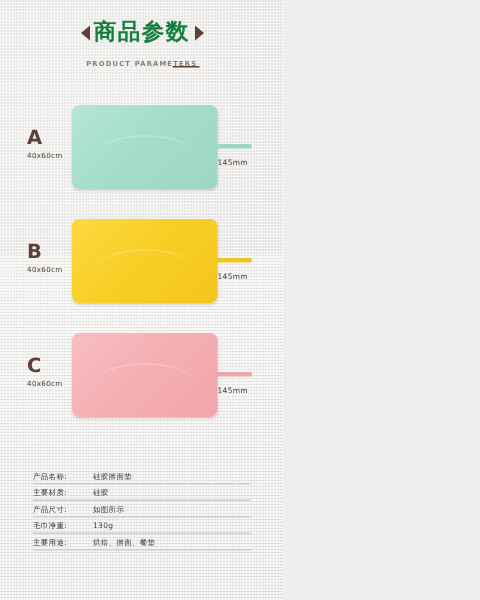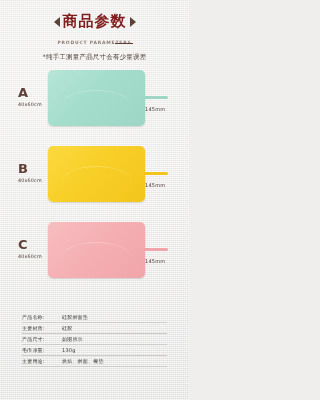--- a/index.html
+++ b/index.html
@@ -42,21 +42,21 @@
     width: 0; height: 0;
     border-top: 5px solid transparent;
     border-bottom: 5px solid transparent;
   }
   .tri-left  { border-right: 6px solid #5d4037; }
   .tri-right { border-left: 6px solid #5d4037; }
   .main-title {
     font-family: "DejaVu Sans", "Liberation Sans", sans-serif;
     font-size: 15px;
     font-weight: bold;
-    color: #7f1d1d;
+    color: #15803d;
     letter-spacing: 1px;
     line-height: 1;
   }
   .sub-en {
     margin-top: 7px;
     font-size: 4.5px;
     font-weight: bold;
     letter-spacing: 0.8px;
     color: #8d7b70;
     position: relative;
@@ -194,21 +194,20 @@
 
 <div class="page"></div>
 
 <div class="header">
   <div class="title-row">
     <span class="tri tri-left"></span>
     <span class="main-title">商品参数</span>
     <span class="tri tri-right"></span>
   </div>
   <div class="sub-en">PRODUCT PARAMETERS</div>
-  <div class="sub-cn">*纯手工测量产品尺寸会有少量误差</div>
 </div>
 
 <div class="product product-a">
   <div class="label-box">
     <div class="letter">A</div>
     <div class="dims">40x60cm</div>
   </div>
   <div class="mat mat-a"></div>
   <div class="tab tab-a"></div>
   <div class="mm">145mm</div>

